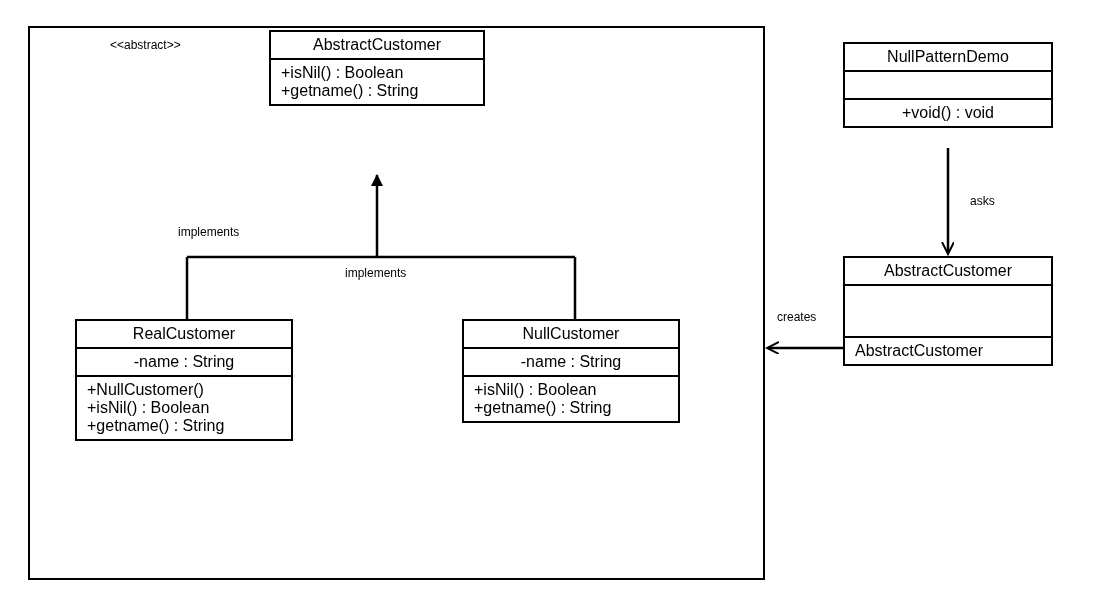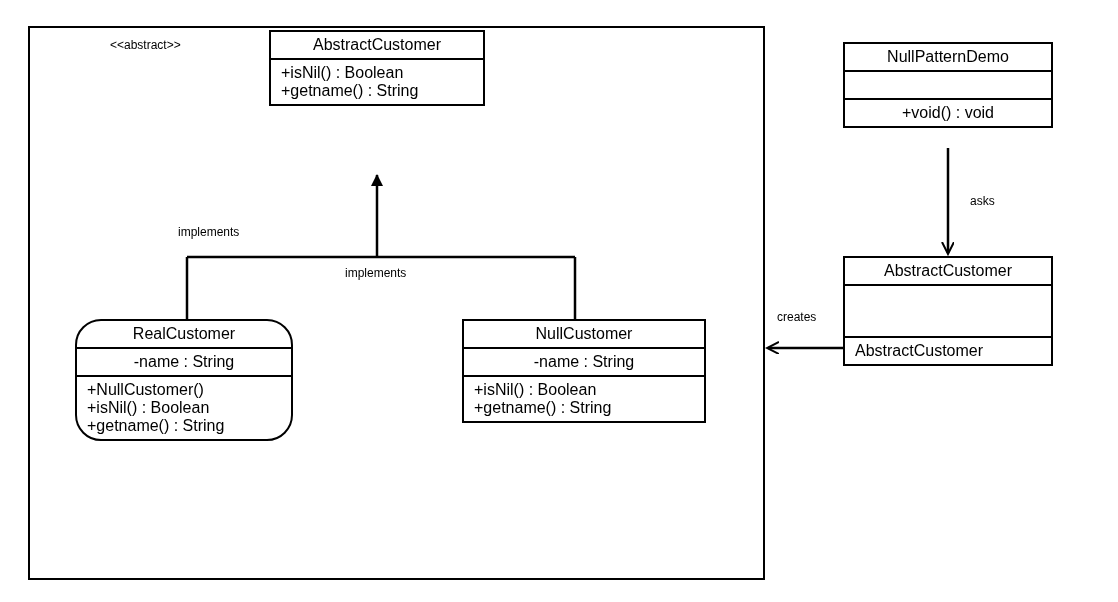--- a/index.html
+++ b/index.html
@@ -67,33 +67,33 @@
   <span class="label" style="left:110px; top:38px;">&lt;&lt;abstract&gt;&gt;</span>
 
   <div class="uml-class" style="left:269px; top:30px; width:216px;">
     <div class="section title">AbstractCustomer</div>
     <div class="section last">
       <div>+isNil() : Boolean</div>
       <div>+getname() : String</div>
     </div>
   </div>
 
-  <div class="uml-class" style="left:75px; top:319px; width:218px;border-radius:26px;">
+  <div class="uml-class" style="left:75px; top:319px; width:218px;">
     <div class="section title">RealCustomer</div>
     <div class="section" style="text-align:center;">
       <div>-name : String</div>
     </div>
     <div class="section last">
       <div>+NullCustomer()</div>
       <div>+isNil() : Boolean</div>
       <div>+getname() : String</div>
     </div>
   </div>
 
-  <div class="uml-class" style="left:462px; top:319px; width:244px;">
+  <div class="uml-class" style="left:462px; top:319px; width:218px;">
     <div class="section title">NullCustomer</div>
     <div class="section" style="text-align:center;">
       <div>-name : String</div>
     </div>
     <div class="section last">
       <div>+isNil() : Boolean</div>
       <div>+getname() : String</div>
     </div>
   </div>
 

